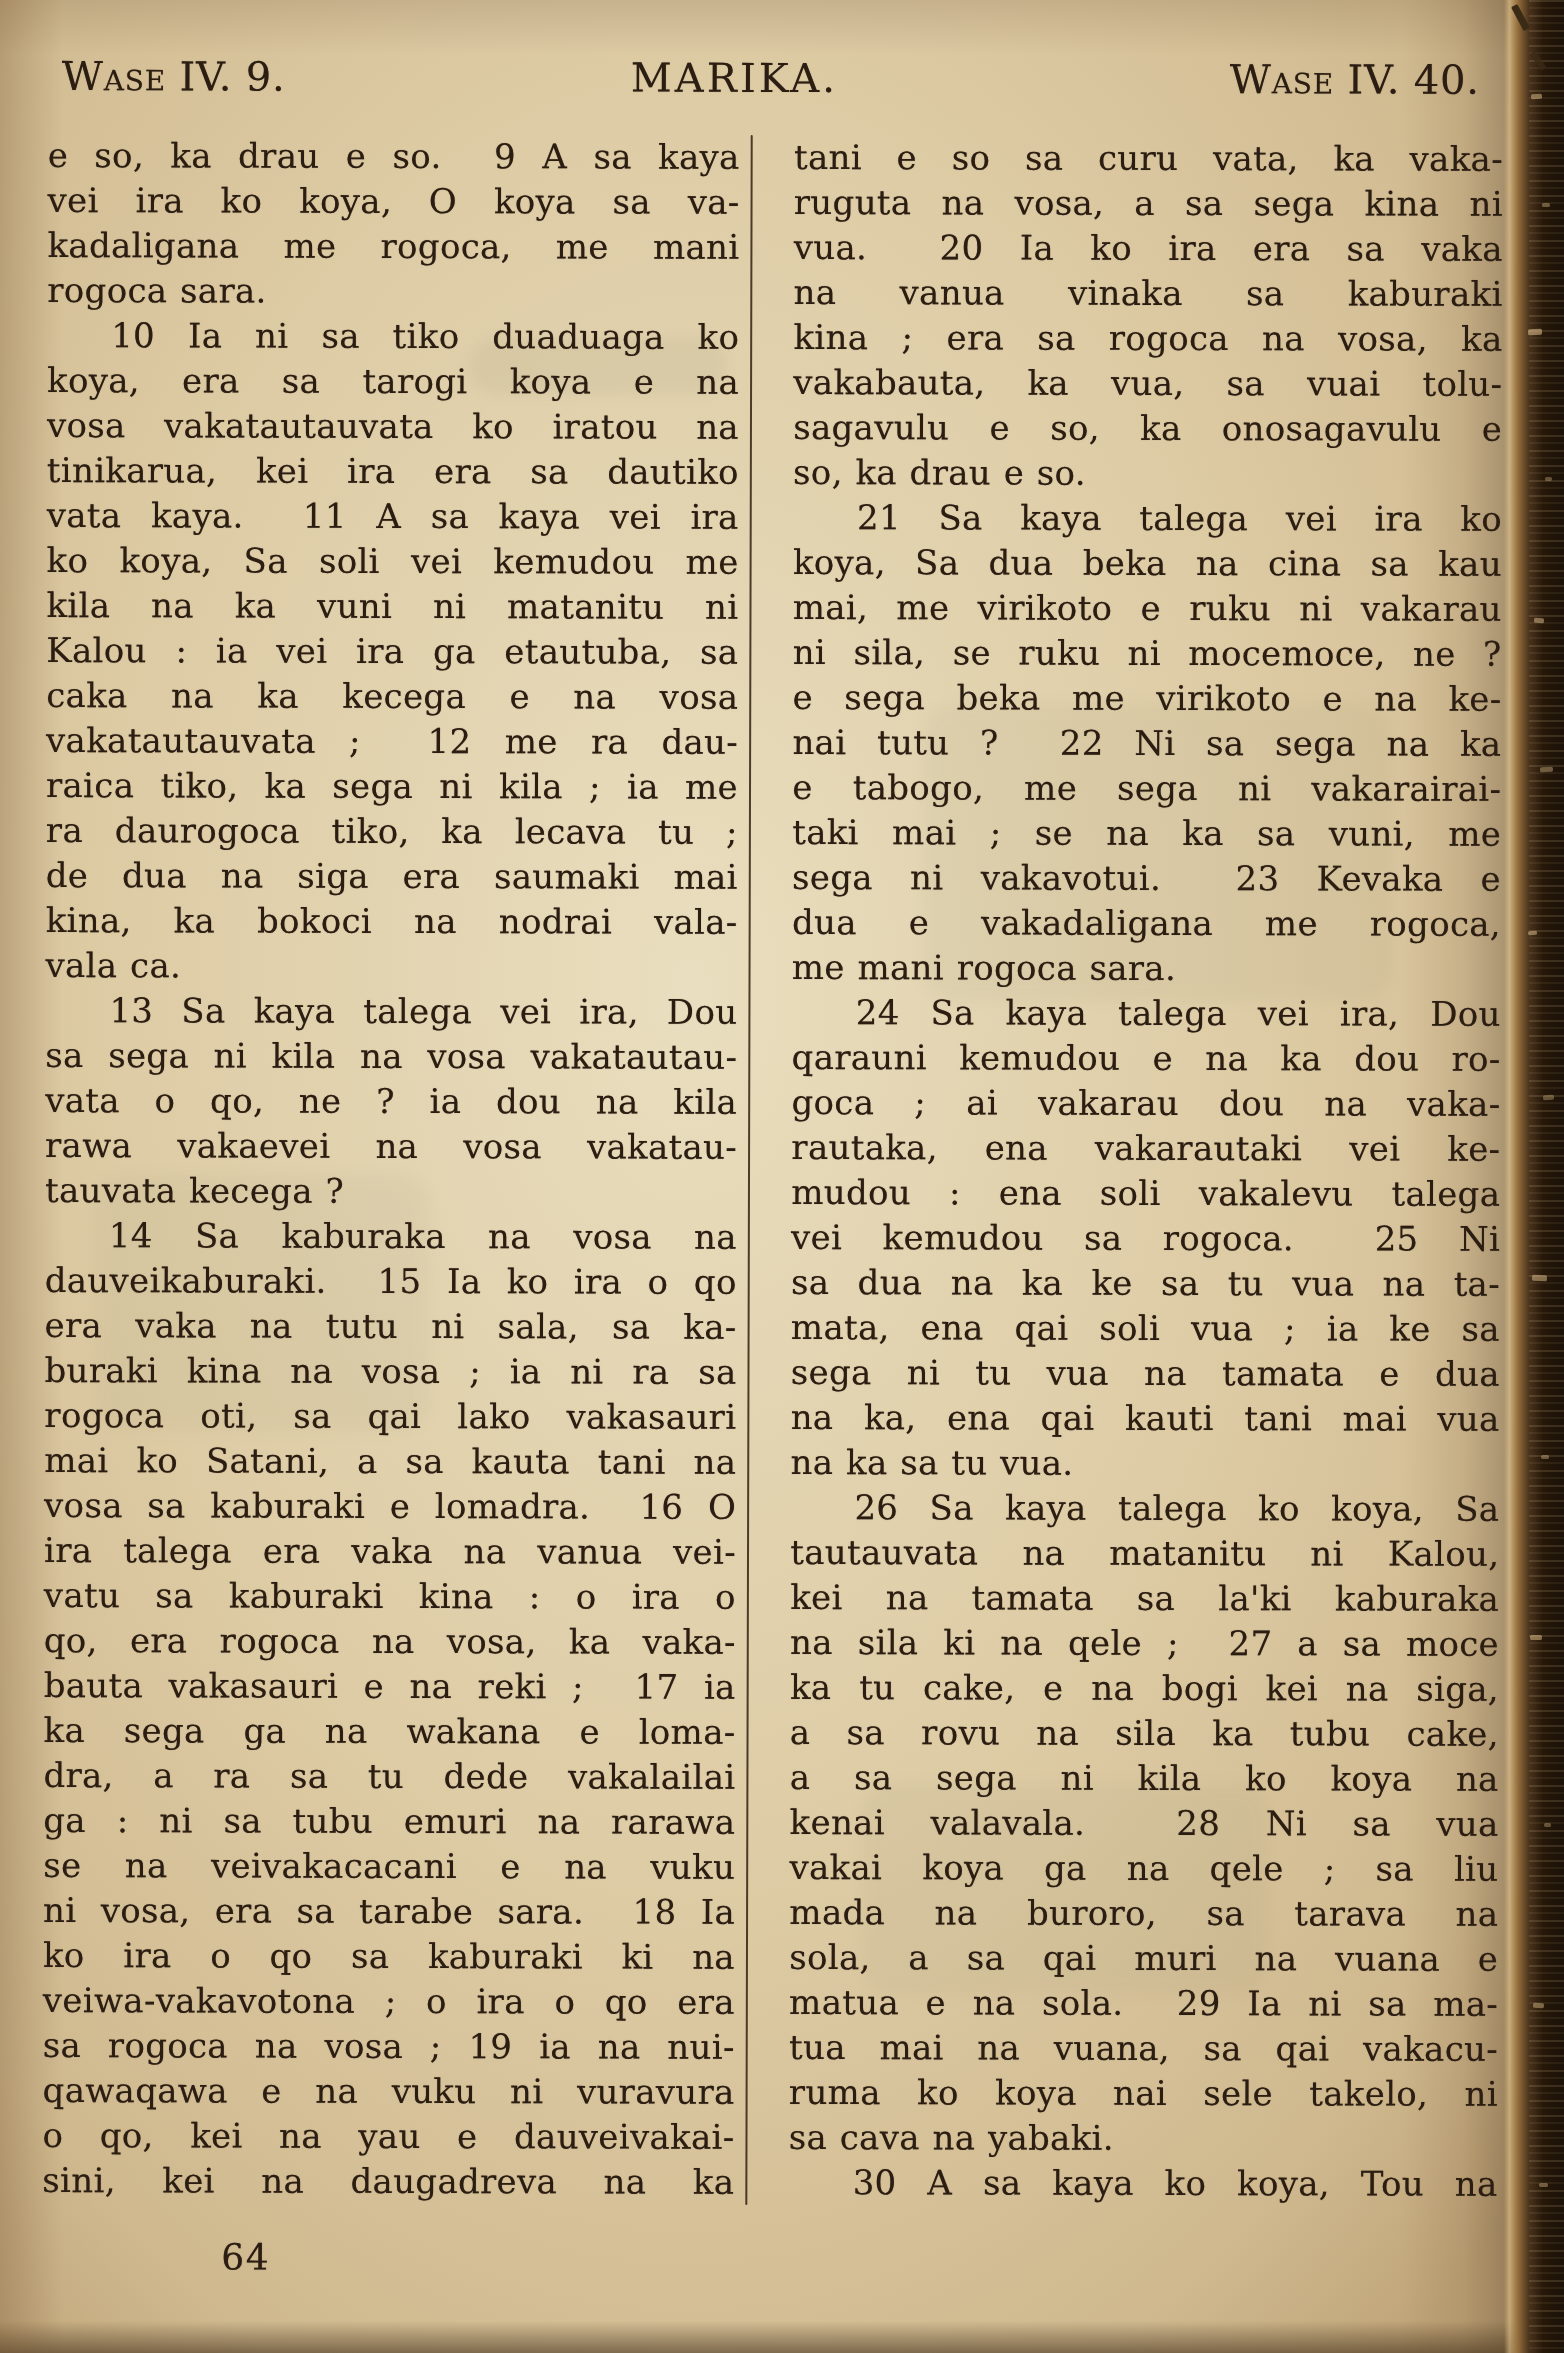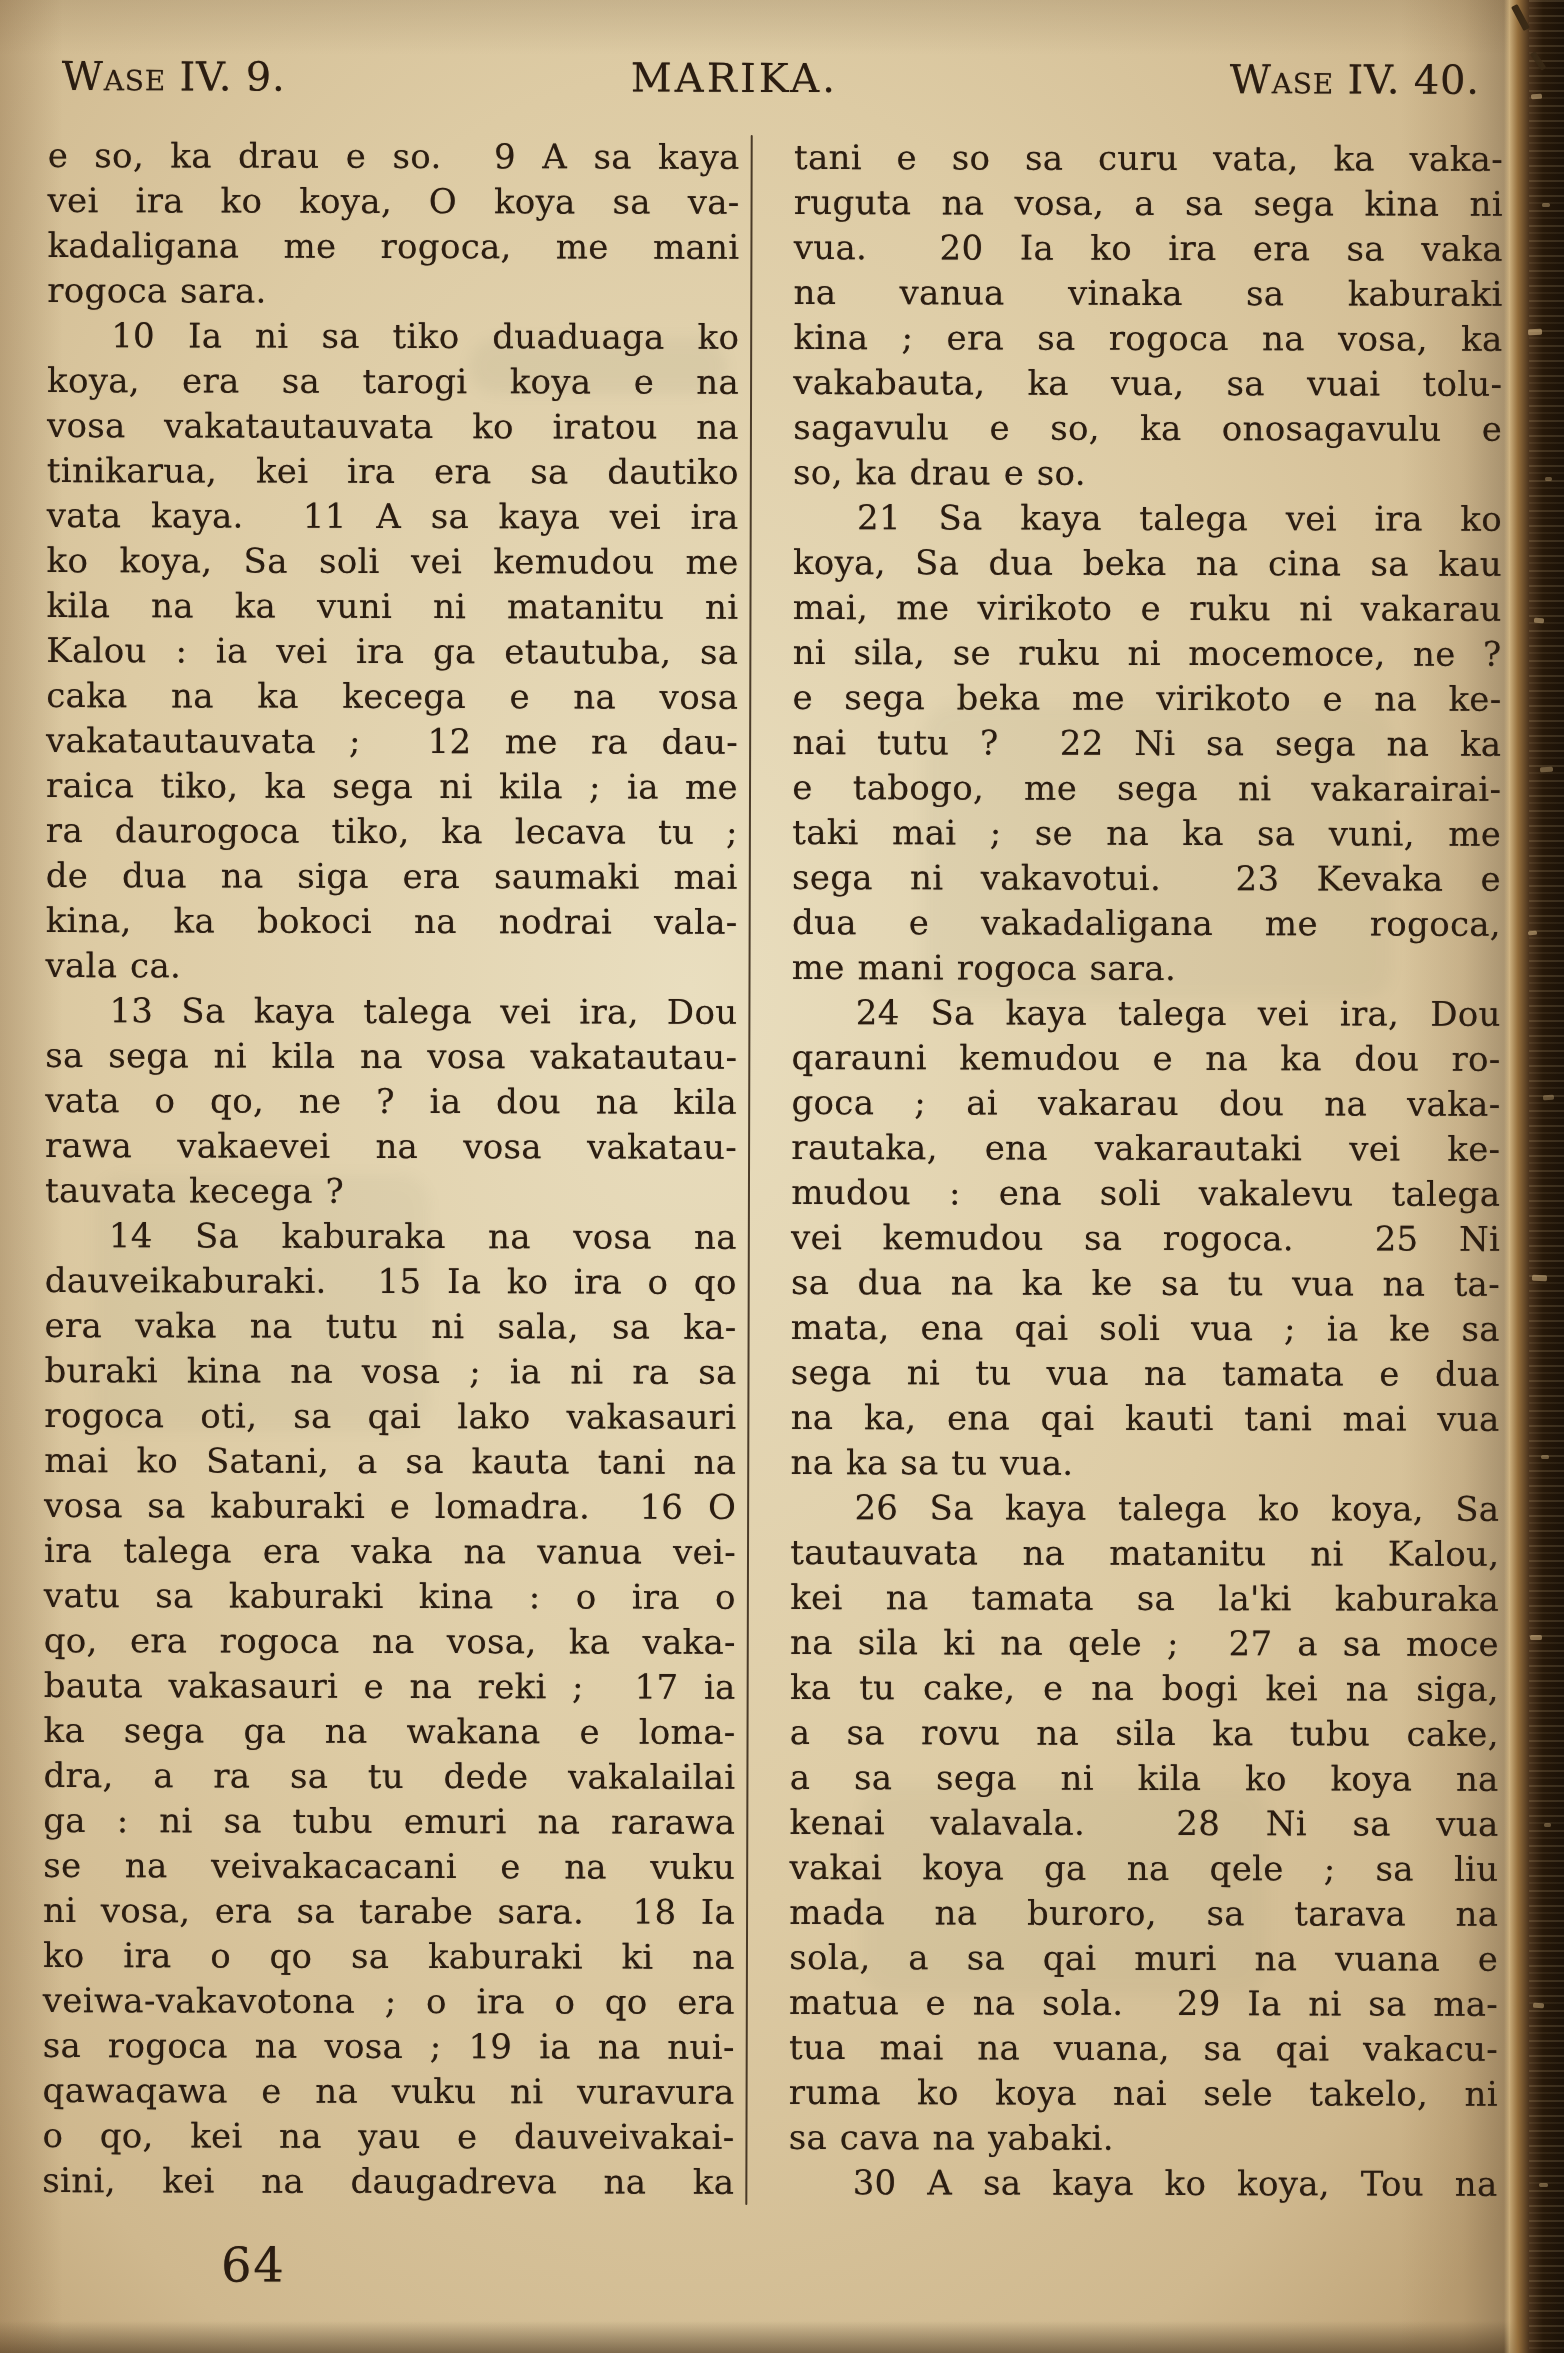--- a/index.html
+++ b/index.html
@@ -34,21 +34,21 @@
   .col.right{width:709px;}
   .divider{width:2.3px;background:rgba(48,33,18,.85);margin-left:11px;margin-right:41px;border-radius:1.6px;}
   .line{
     height:45px;line-height:45px;
     text-align:justify;text-align-last:justify;
     white-space:nowrap;
   }
   .line.flush{text-align-last:left;}
   .line.indent{padding-left:64px;}
   
-  .folio{position:absolute;left:224px;top:2238px;font-size:48px;letter-spacing:1.6px;}
+  .folio{position:absolute;left:224px;top:2238px;font-size:36px;letter-spacing:1.6px;}
   
   .smudge{position:absolute;background:#6d7355;opacity:.07;filter:blur(7px);border-radius:31px;pointer-events:none;}
   .smudge.s1{left:469px;top:338px;width:258px;height:56px;}
   .smudge.s2{left:923px;top:704px;width:469px;height:297px;opacity:.055;}
   .smudge.s3{left:94px;top:1174px;width:336px;height:258px;opacity:.05;}
   .smudge.s4{left:861px;top:1784px;width:407px;height:211px;opacity:.055;}
   
   .fore-edge{
     position:absolute;top:0;right:0;width:61px;height:2354px;pointer-events:none;
     background:linear-gradient(to right,

